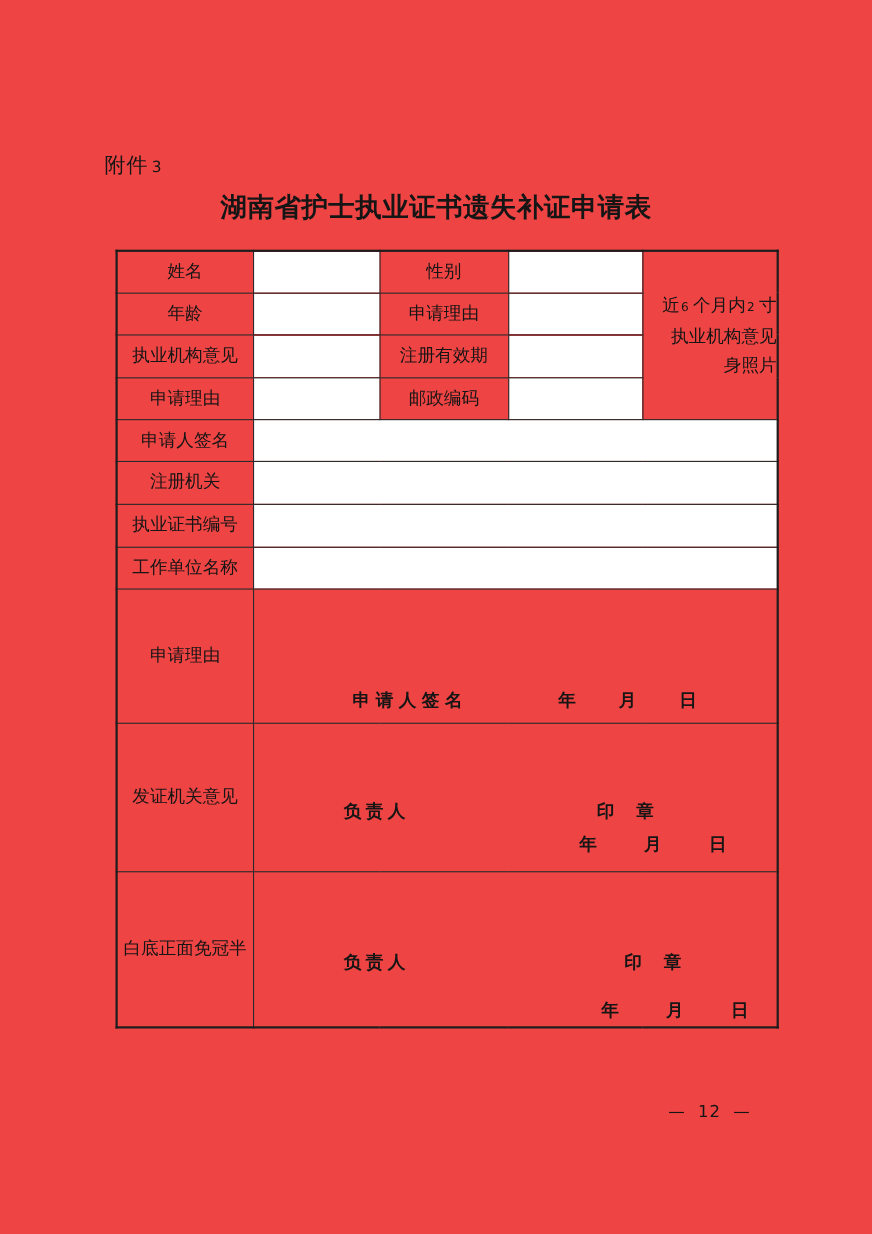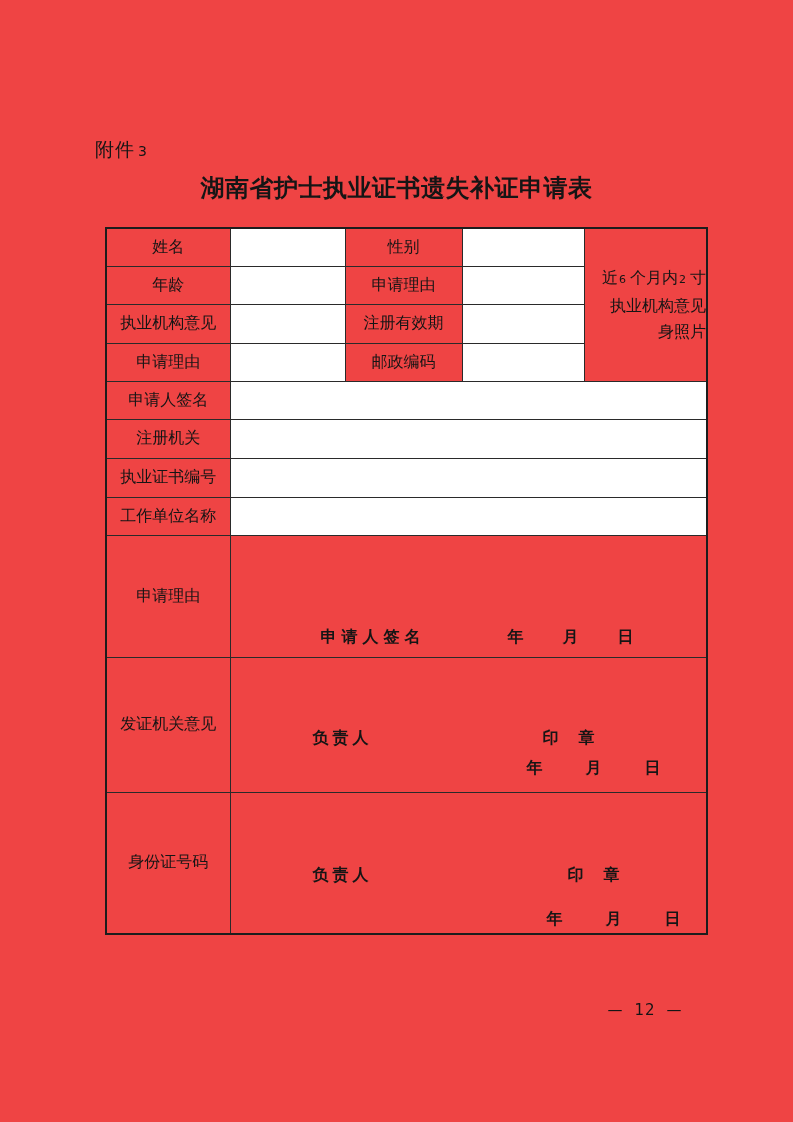--- a/index.html
+++ b/index.html
@@ -149,21 +149,21 @@
         <span class="abs seal1">印　章</span>
         <span class="abs date1">
           <span>年</span>
           <span>月</span>
           <span>日</span>
         </span>
       </td>
     </tr>
 
     <tr class="r-auth">
-      <td class="lbl">身份证号码</td>
+      <td class="lbl">白底正面免冠半</td>
       <td class="big-cell" colspan="4">
         <div class="fill-area" style="height:46%"></div>
         <span class="abs mgr2">负责人</span>
         <span class="abs seal2">印　章</span>
         <span class="abs date2">
           <span>年</span>
           <span>月</span>
           <span>日</span>
         </span>
       </td>

